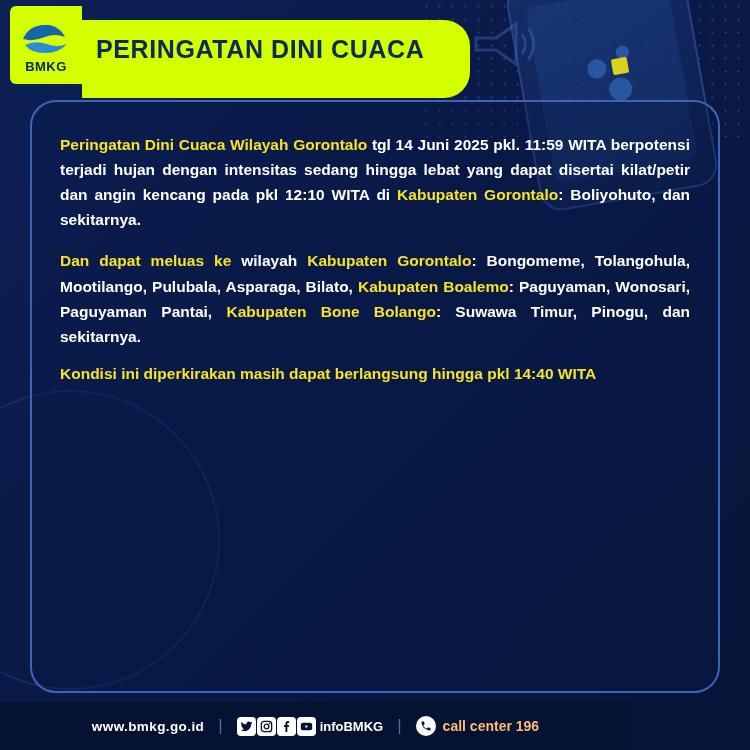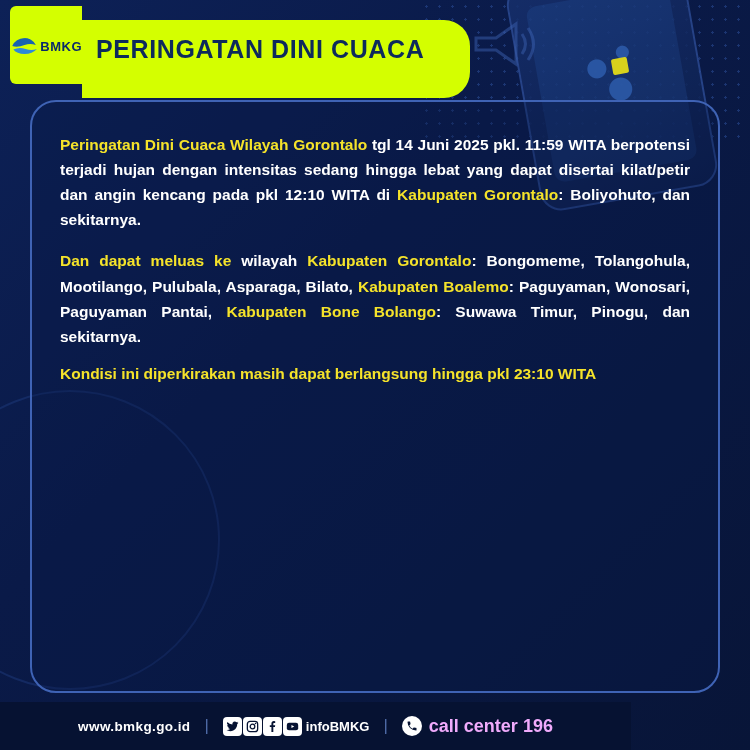--- a/index.html
+++ b/index.html
@@ -79,21 +79,21 @@
     position: relative;
     display: flex;
     align-items: center;
     height: 90px;
   }
   .logo-plate {
     width: 72px; height: 78px;
     margin-left: 10px;
     background: #d4ff00;
     border-radius: 6px 0 0 6px;
-    display: flex; flex-direction: row;
+    display: flex; flex-direction: column;
     align-items: center; justify-content: center;
     flex: none;
   }
   .logo-mark { width: 54px; height: 40px; }
   .logo-text {
     font-size: 13px; font-weight: bold; letter-spacing: .5px;
     color: #0a2a6a; margin-top: 2px;
   }
   .title-plate {
     background: #d4ff00;
@@ -156,21 +156,21 @@
     background: #ffffff;
   }
   .soc-ic svg { display: block; }
   .handle { color: #ffffff; font-size: 13px; font-weight: bold; margin-left: 3px; }
   .call { display: flex; align-items: center; gap: 7px; }
   .call-ic {
     width: 20px; height: 20px; border-radius: 50%;
     background: #ffffff;
     display: inline-flex; align-items: center; justify-content: center;
   }
-  .call-text { color: #f0abfc; font-size: 18px; font-weight: bold; }
+  .call-text { color: #fdba74; font-size: 14px; font-weight: bold; }
 </style>
 </head>
 <body>
 
 <div id="poster">
 
   <div class="bg-deco">
     <div class="deco-dots"></div>
     <div class="deco-phone"></div>
     <div class="deco-map"></div>
@@ -201,21 +201,21 @@
     <div class="card-inner">
 
       <p class="para">
         <span class="hl">Peringatan Dini Cuaca Wilayah Gorontalo</span><span class="wh" style="font-weight:bold"> tgl 14 Juni 2025 pkl. 11:59 WITA berpotensi terjadi hujan dengan intensitas sedang hingga lebat yang dapat disertai kilat/petir dan angin kencang pada pkl 12:10 WITA di </span><span class="hl">Kabupaten Gorontalo</span><span class="wh" style="font-weight:bold">: Boliyohuto, dan sekitarnya.</span>
       </p>
 
       <p class="para gap">
         <span class="hl">Dan dapat meluas ke</span><span class="wh" style="font-weight:bold"> wilayah </span><span class="hl">Kabupaten Gorontalo</span><span class="wh" style="font-weight:bold">: Bongomeme, Tolangohula, Mootilango, Pulubala, Asparaga, Bilato, </span><span class="hl">Kabupaten Boalemo</span><span class="wh" style="font-weight:bold">: Paguyaman, Wonosari, Paguyaman Pantai, </span><span class="hl">Kabupaten Bone Bolango</span><span class="wh" style="font-weight:bold">: Suwawa Timur, Pinogu, dan sekitarnya.</span>
       </p>
 
-      <div class="closing">Kondisi ini diperkirakan masih dapat berlangsung hingga pkl 23:10 WITA</div>
+      <div class="closing">Kondisi ini diperkirakan masih dapat berlangsung hingga pkl 14:40 WITA</div>
 
     </div>
   </div>
 
   <div class="footer">
     <span class="site">www.bmkg.go.id</span>
     <span class="sep">|</span>
 
     <span class="social">
       <span class="soc-ic">

